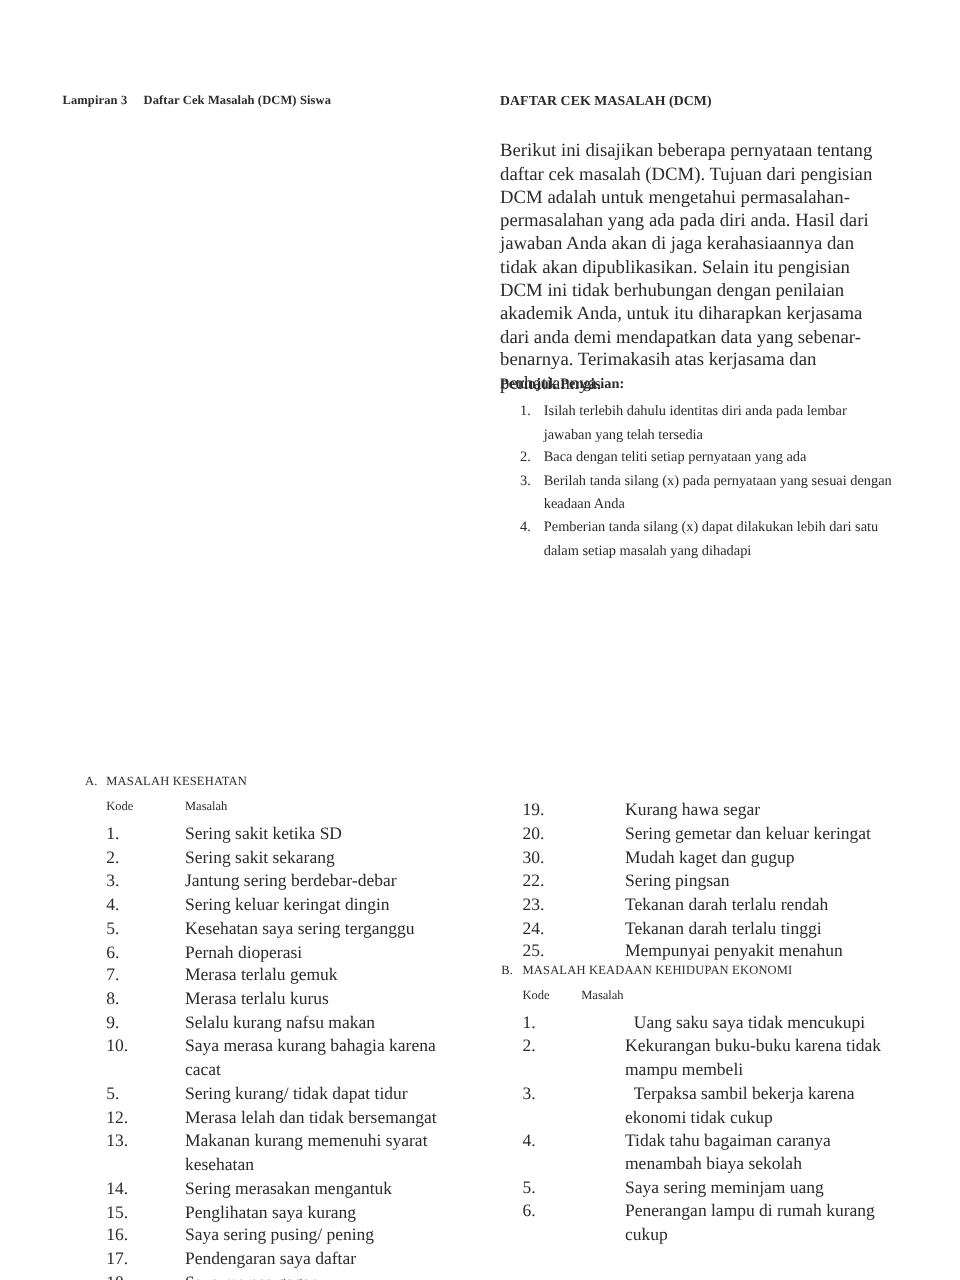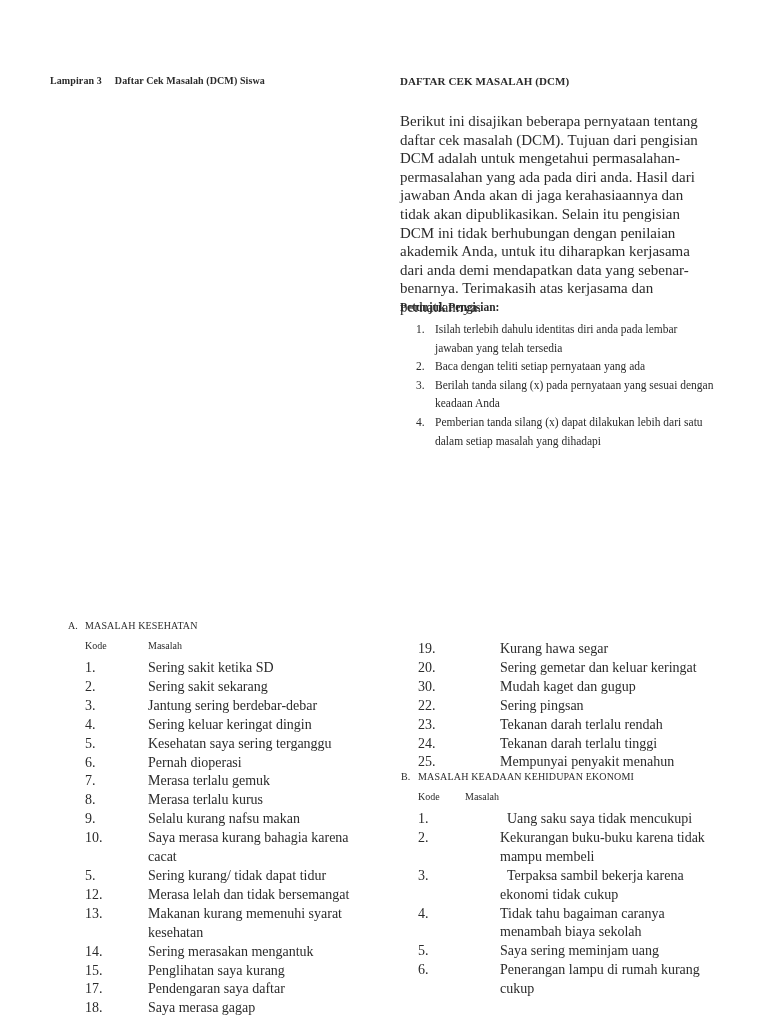--- a/index.html
+++ b/index.html
@@ -230,20 +230,24 @@
       </div>
     <div class="item-row">
         <span class="code">14.</span>
         <span class="text">Sering merasakan mengantuk</span>
       </div>
     <div class="item-row">
         <span class="code">15.</span>
         <span class="text">Penglihatan saya kurang</span>
       </div>
     <div class="item-row">
+        <span class="code">16.</span>
+        <span class="text">Saya sering pusing/ pening</span>
+      </div>
+    <div class="item-row">
         <span class="code">17.</span>
         <span class="text">Pendengaran saya daftar</span>
       </div>
     <div class="item-row">
         <span class="code">18.</span>
         <span class="text">Saya merasa gagap</span>
       </div>
   </div>
 
   <div class="abs" id="section-a-cont">

